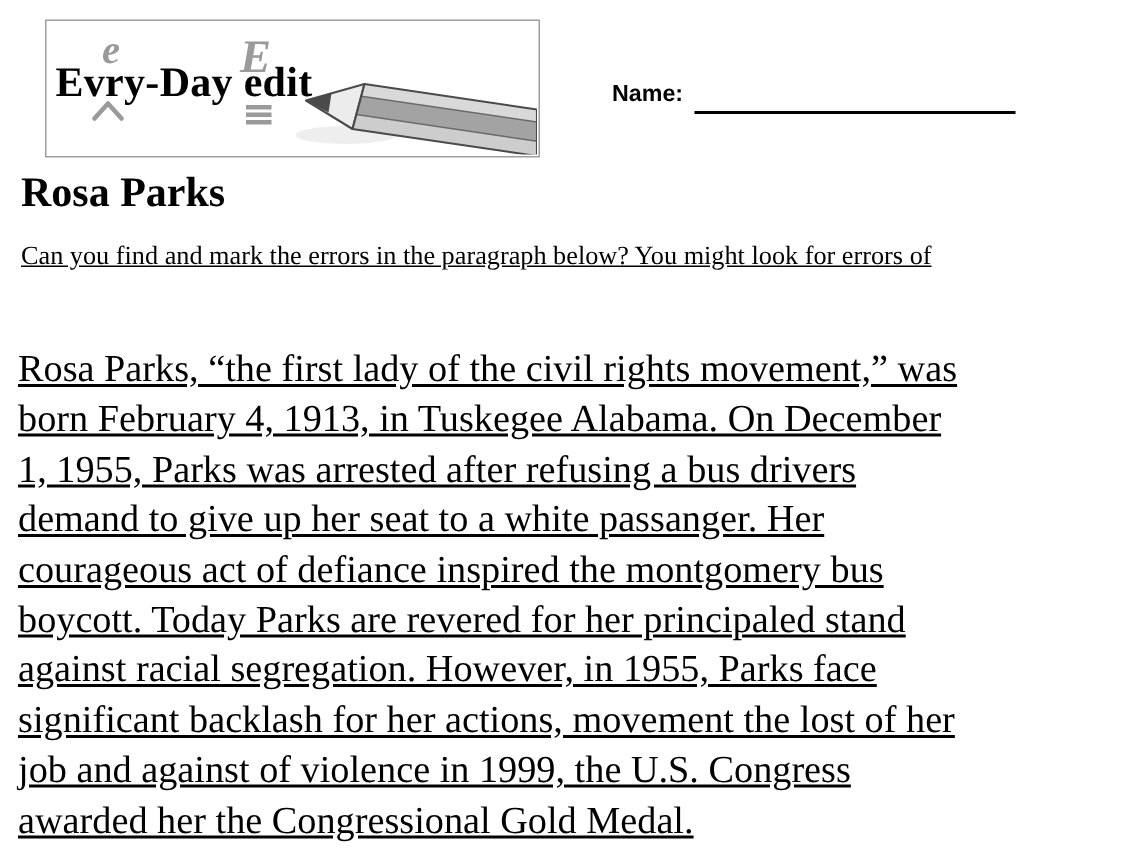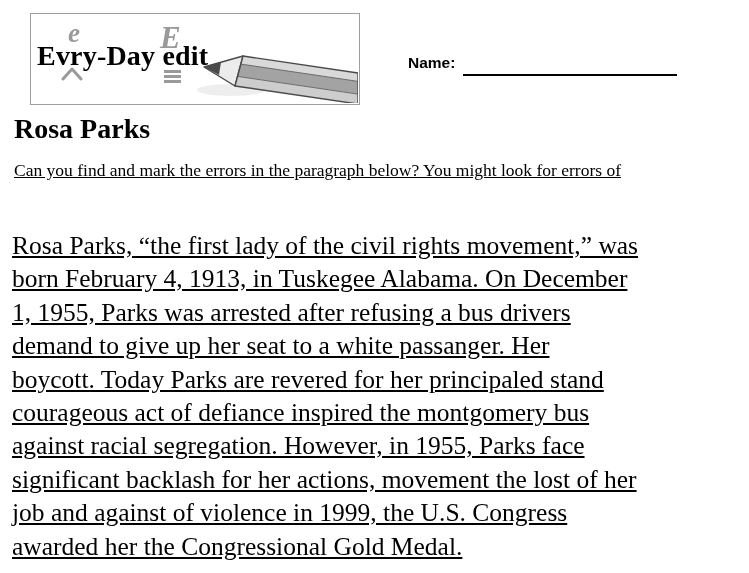--- a/index.html
+++ b/index.html
@@ -99,21 +99,21 @@
 
   <div class="instructions">
       <div class="text-line">Can you find and mark the errors in the paragraph below? You might look for errors of</div>
     </div>
 
   <div class="exercise-paragraph">
       <div class="text-line">Rosa Parks, “the first lady of the civil rights movement,” was</div>
       <div class="text-line">born February 4, 1913, in Tuskegee Alabama. On December</div>
       <div class="text-line">1, 1955, Parks was arrested after refusing a bus drivers</div>
       <div class="text-line">demand to give up her seat to a white passanger. Her</div>
+      <div class="text-line">courageous act of defiance inspired the montgomery bus</div>
       <div class="text-line">boycott. Today Parks are revered for her principaled stand</div>
-      <div class="text-line">courageous act of defiance inspired the montgomery bus</div>
       <div class="text-line">against racial segregation. However, in 1955, Parks face</div>
       <div class="text-line">significant backlash for her actions, movement the lost of her</div>
       <div class="text-line">job and against of violence in 1999, the U.S. Congress</div>
       <div class="text-line">awarded her the Congressional Gold Medal.</div>
     </div>
 
 </div>
 
 </body></html>

